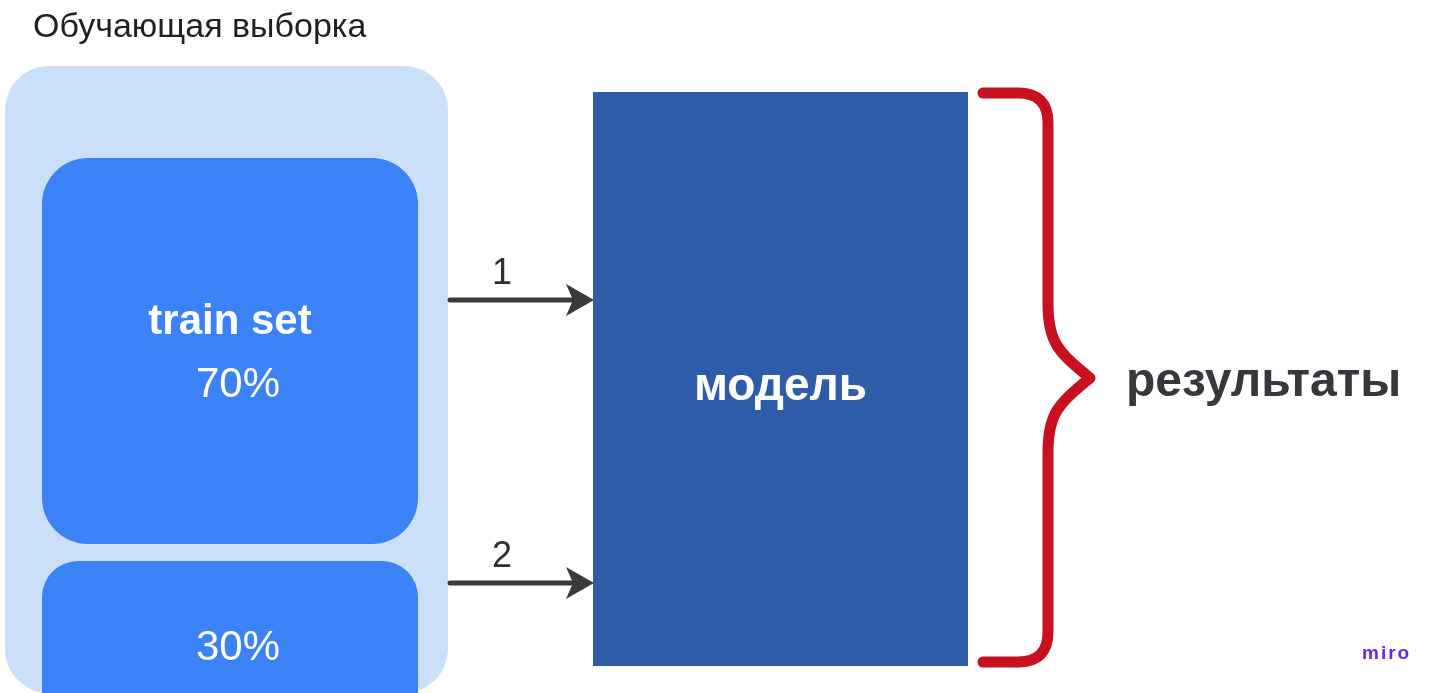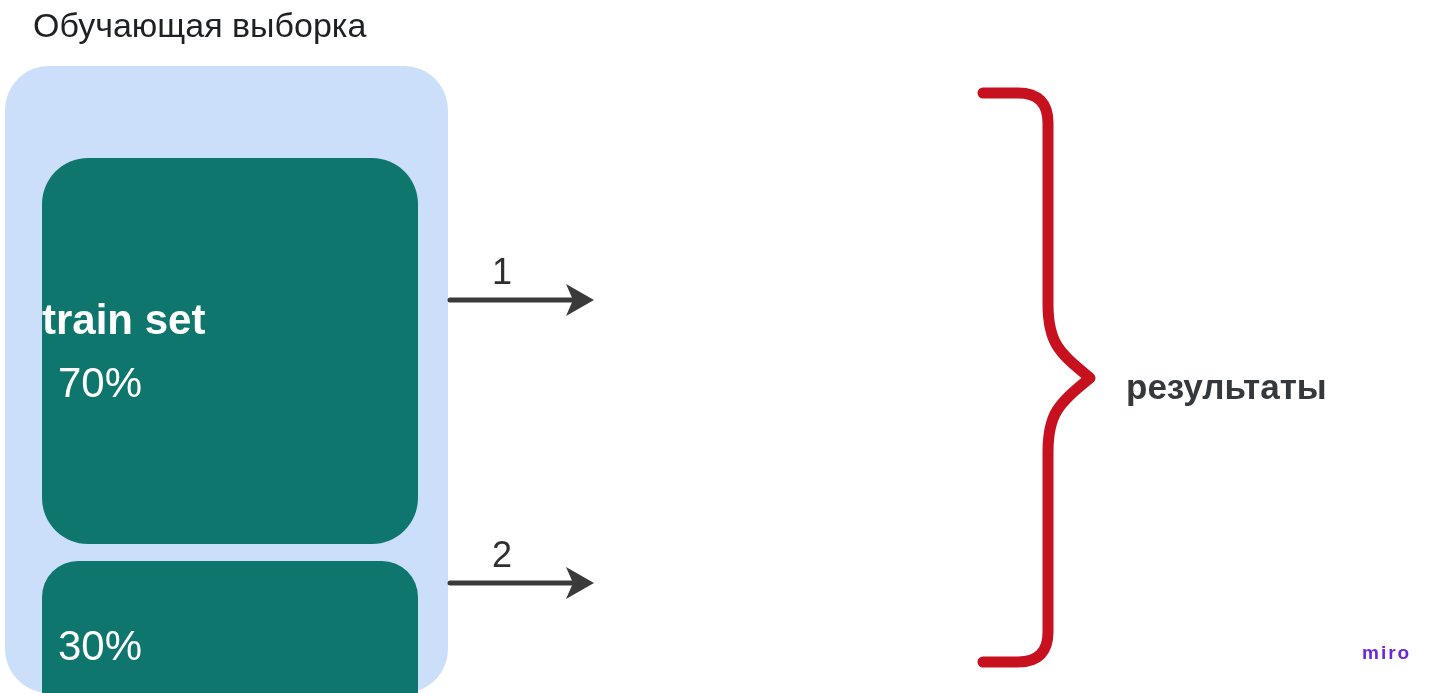--- a/index.html
+++ b/index.html
@@ -24,24 +24,24 @@
   }
   .sample-container {
     position: absolute;
     left: 5px; top: 66px;
     width: 443px; height: 627px;
     background: #cbdffb;
     border-radius: 44px;
   }
   .subset-box {
     position: absolute;
-    background: #0f766e;
+    background: #3b82f6;
     display: flex;
     flex-direction: column;
-    align-items: flex-start;
+    align-items: center;
     justify-content: center;
     color: #ffffff;
     text-align: center;
   }
   .train-box {
     left: 37px; top: 92px;
     width: 376px; height: 386px;
     border-radius: 46px;
   }
   .test-box {
@@ -90,26 +90,25 @@
     font-size: 36px;
     font-weight: 400;
     color: #2f2f2f;
     line-height: 40px;
   }
   .arrow-label-1 { left: 482px; top: 252px; }
   .arrow-label-2 { left: 482px; top: 535px; }
   .results-label {
     position: absolute;
     left: 1126px; top: 352px;
-    font-size: 35px;
+    font-size: 48px;
     font-weight: 700;
     color: #35383d;
     line-height: 56px;
     white-space: nowrap;
-    margin-top: 7px;
   }
   .watermark {
     position: absolute;
     left: 1362px; top: 642px;
     font-size: 19px;
     font-weight: 600;
     letter-spacing: 2px;
     color: #6d28d9;
   }
 </style>
@@ -123,20 +122,23 @@
   <div class="sample-container">
     <div class="subset-box train-box">
       <div class="subset-label">train set</div>
       <div class="subset-percent">70%</div>
     </div>
     <div class="subset-box test-box">
       <div class="subset-percent">30%</div>
     </div>
   </div>
 
+  <div class="model-box">
+    <div class="model-label">модель</div>
+  </div>
 
   <svg class="connector-layer" width="1440" height="693" viewBox="0 0 1440 693" xmlns="http://www.w3.org/2000/svg">
     <g>
       <line x1="450" y1="300" x2="572" y2="300" stroke="#3a3a3a" stroke-width="5" stroke-linecap="round"></line>
       <polygon points="566,284 594,300 566,316 573,300" fill="#3a3a3a"></polygon>
     </g>
     <g>
       <line x1="450" y1="583" x2="572" y2="583" stroke="#3a3a3a" stroke-width="5" stroke-linecap="round"></line>
       <polygon points="566,567 594,583 566,599 573,583" fill="#3a3a3a"></polygon>
     </g>

